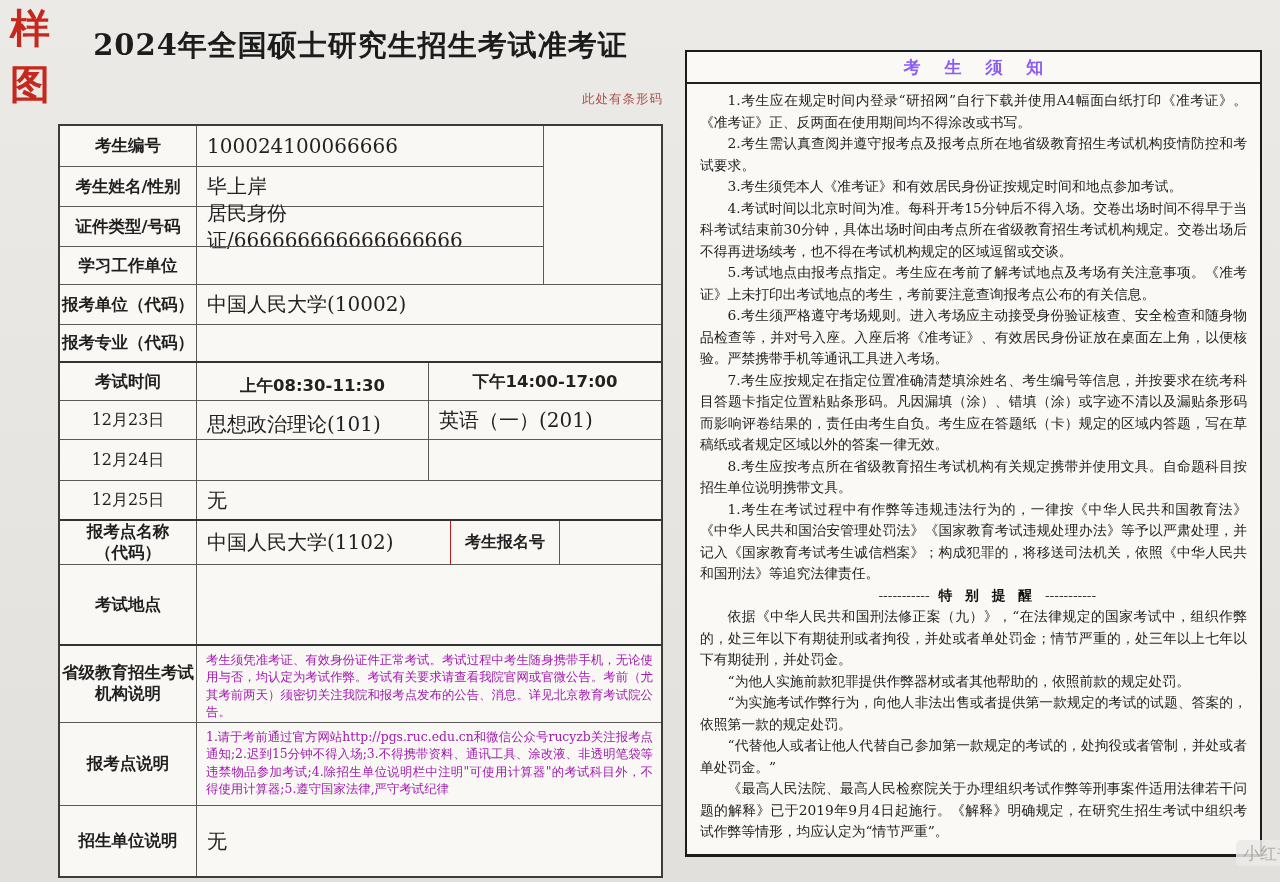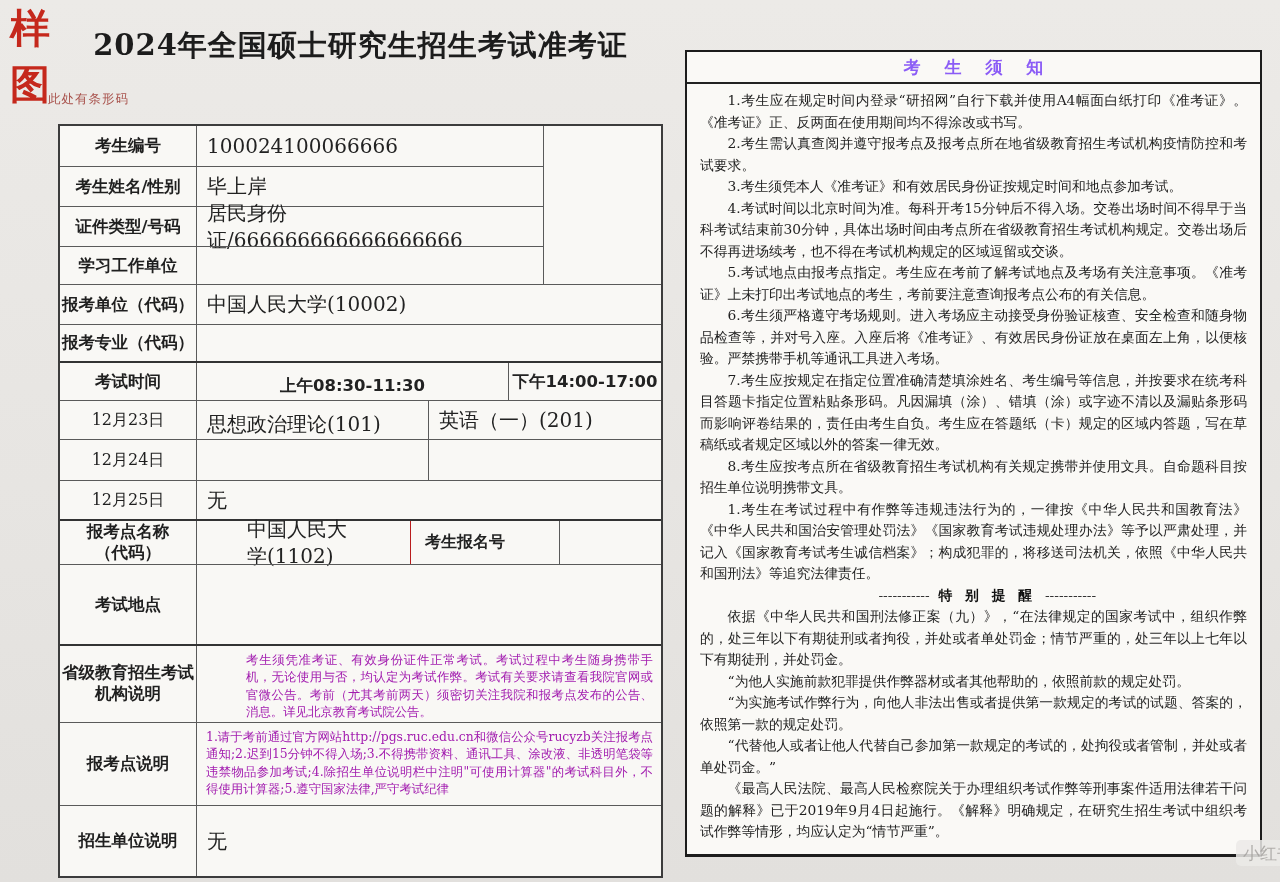--- a/index.html
+++ b/index.html
@@ -14,30 +14,30 @@
     position:absolute; left:10px; color:#c5281c; font-size:40px; font-weight:bold;
     font-family:"DejaVu Serif", serif; line-height:1;
   }
   #sample1 { top:8px; } #sample2 { top:64px; }
   .doc-title {
     position:absolute; left:58px; top:26px; width:605px; text-align:center;
     font-family:"DejaVu Serif", serif; font-weight:bold; font-size:29px;
     letter-spacing:1px; color:#1c1c1c;
   }
   .barcode-note {
-    position:absolute; left:48px; top:91px; width:605px; text-align:left;
+    position:absolute; left:58px; top:91px; width:605px; text-align:right;
     font-size:12.5px; color:#a8514b; letter-spacing:1px;
   }
   
   .ticket {
     position:absolute; left:58px; top:124px; width:605px; height:754px;
     border:2px solid #3c3c3c; background:#f9f8f5; display:flex; flex-direction:column;
   }
   .t-row { display:flex; border-top:1px solid #5a5a5a; }
-  .t-row.thick { border-top:2px solid #333;gap:40px; }
+  .t-row.thick { border-top:2px solid #333; }
   .lbl {
     width:137px; flex:0 0 137px; border-right:1px solid #5a5a5a;
     display:flex; flex-direction:column; align-items:center; justify-content:center;
     font-weight:bold; font-size:16.5px; text-align:center; white-space:nowrap; color:#1f1f1f;
   }
   .val {
     flex:1; display:flex; align-items:center; padding:2px 10px;
     font-family:"DejaVu Serif", serif; font-size:20px; color:#222;
   }
   .val.center { justify-content:center; padding:0; }

